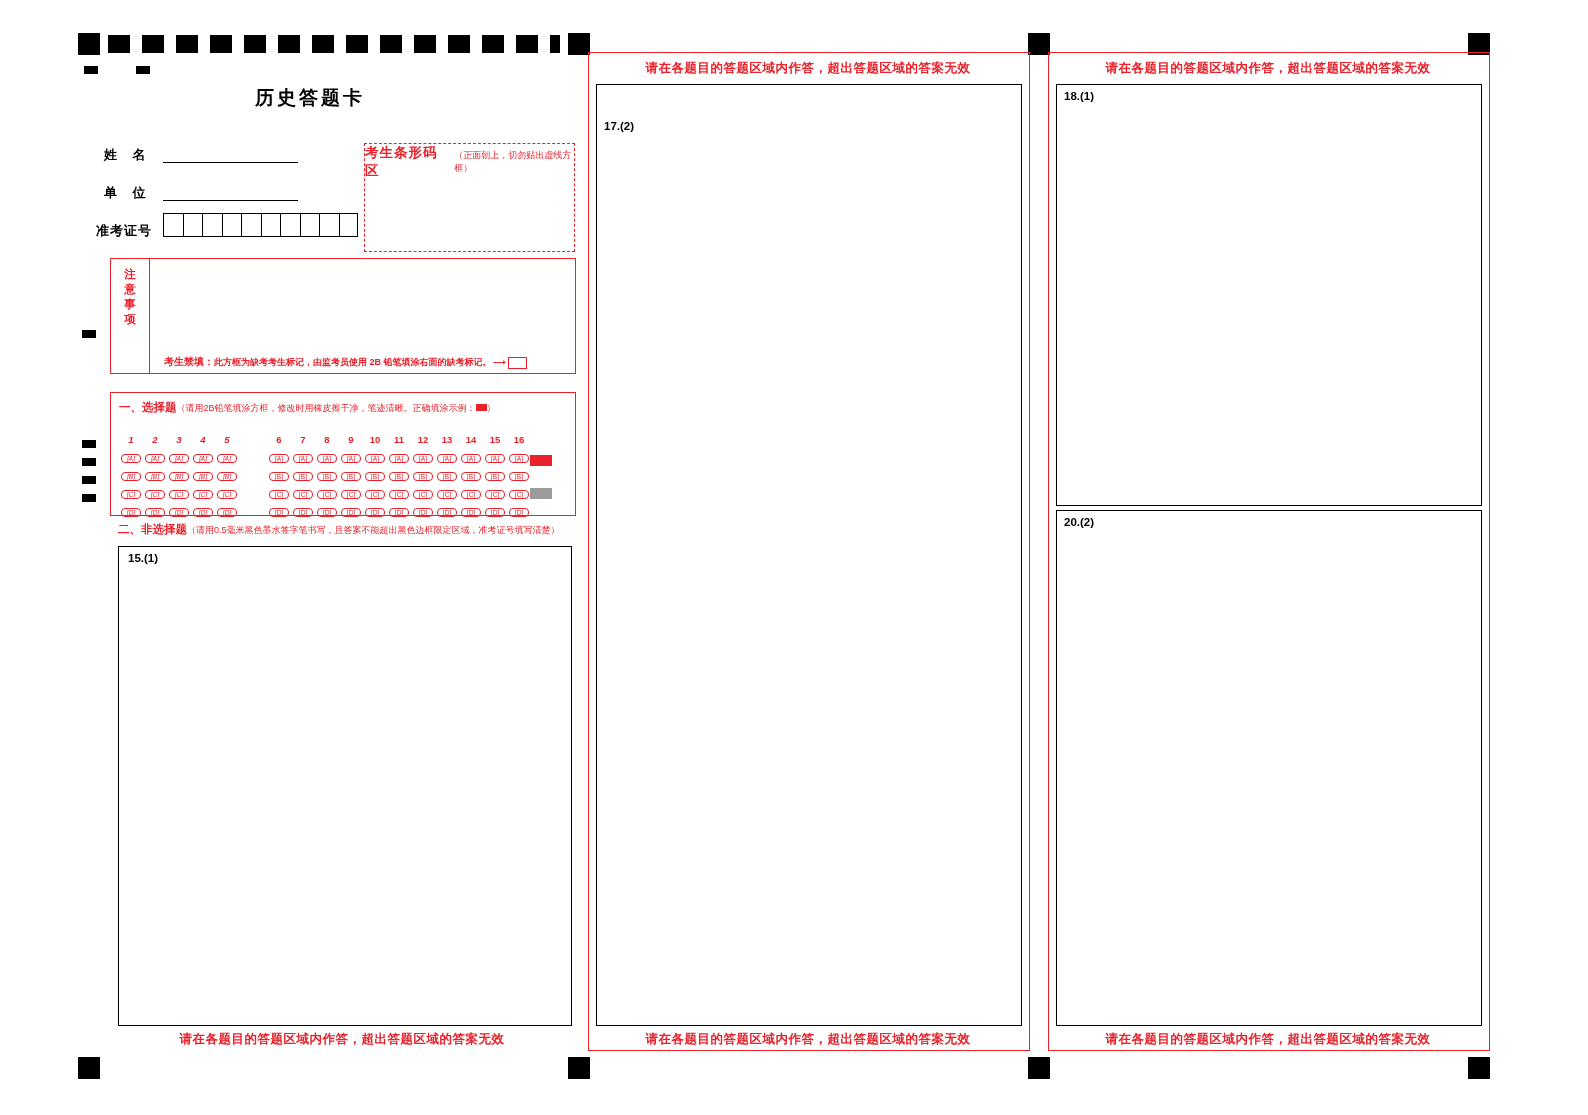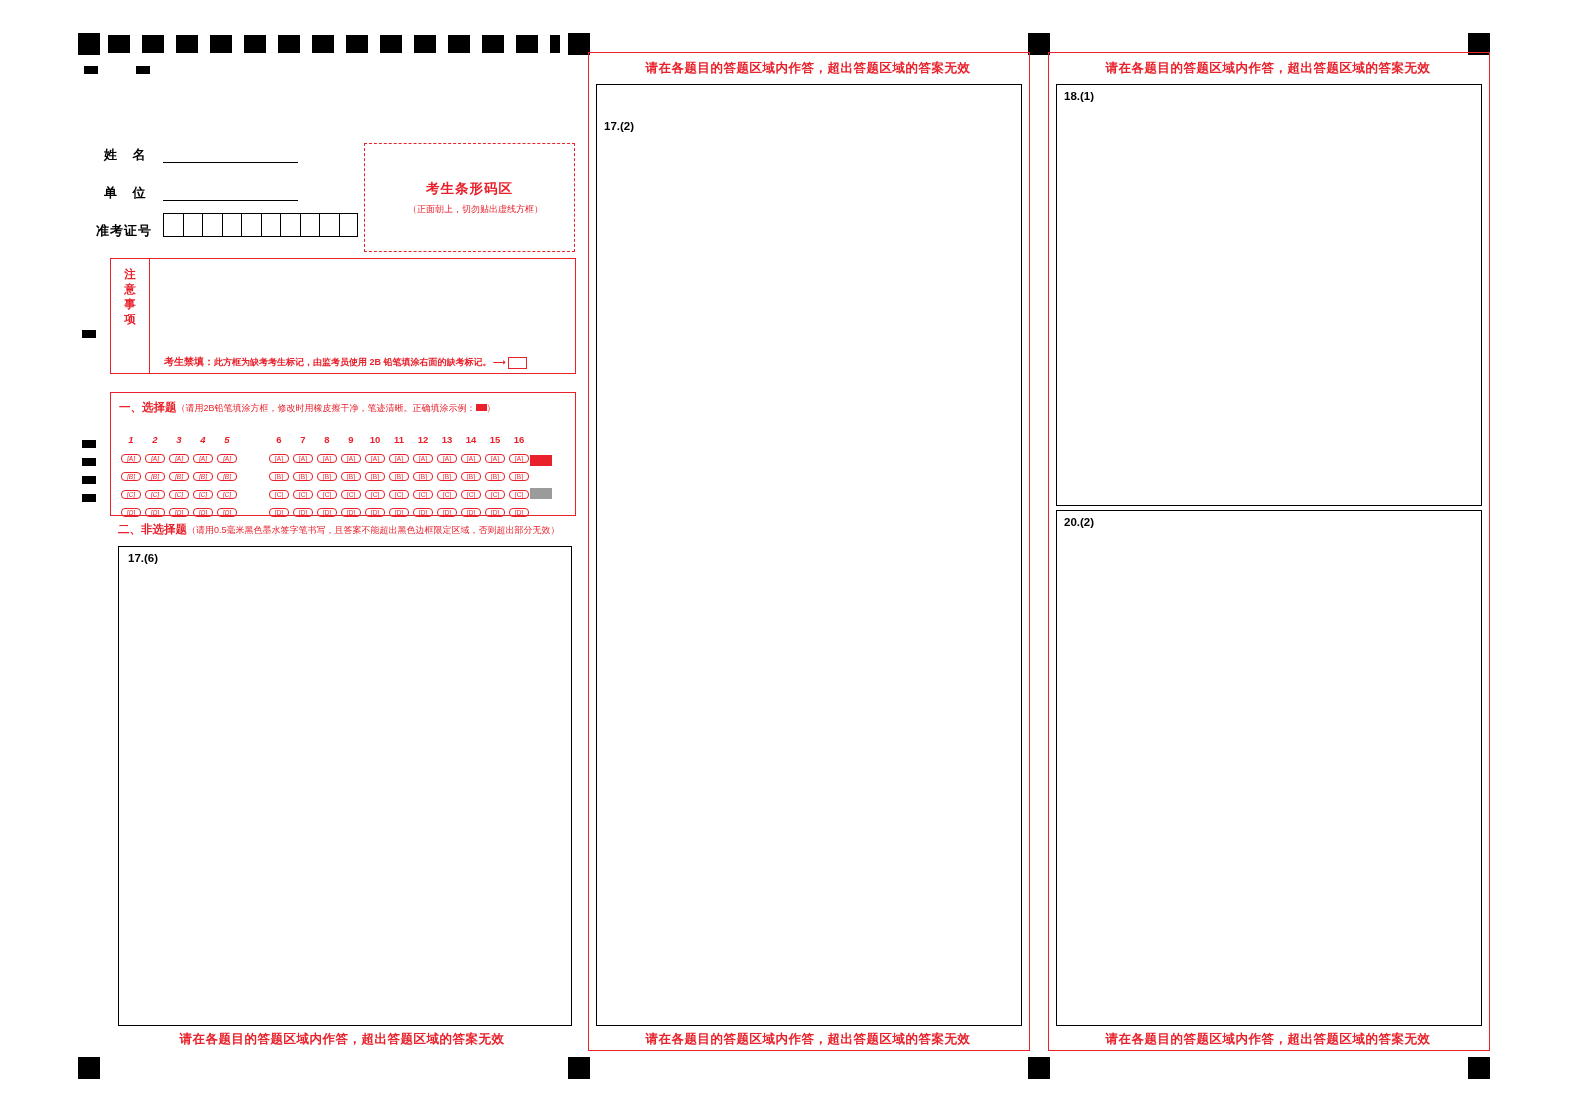--- a/index.html
+++ b/index.html
@@ -34,21 +34,21 @@
     font-family:"DejaVu Serif","Liberation Serif",serif;
   }
   .field{position:absolute;font-size:13px;color:#000;font-weight:bold;letter-spacing:6px;}
   .rule{position:absolute;border-bottom:1.4px solid #000;}
   .idboxes{position:absolute;display:flex;}
   .idboxes div{width:19.5px;height:24px;border:1.2px solid #000;border-right:none;box-sizing:border-box;}
   .idboxes div:last-child{border-right:1.2px solid #000;}
 
   .barcode{
     position:absolute;border:1.6px dashed #e8212b;
-    display:flex;flex-direction:column;align-items:center;justify-content:center;
+    display:flex;flex-direction:row;justify-content:center;
   }
   .barcode .bt{font-size:13.5px;font-weight:bold;letter-spacing:1px;}
   .barcode .bs{font-size:9px;margin-top:5px;margin-left:12px;}
 
   .notice{position:absolute;border:1.4px solid #e8212b;}
   .notice-label{
     position:absolute;left:6px;top:8px;width:26px;
     font-size:11.5px;font-weight:bold;line-height:15px;text-align:center;
   }
   .notice-div{position:absolute;top:0;bottom:0;border-left:1.4px solid #e8212b;}
@@ -110,20 +110,21 @@
   <div class="tmark" style="left:84px;top:66px;width:14px;height:8px;"></div>
   <div class="tmark" style="left:136px;top:66px;width:14px;height:8px;"></div>
   <div class="tmark" style="left:82px;top:330px;width:14px;height:8px;"></div>
   <div class="tmark" style="left:82px;top:440px;width:14px;height:8px;"></div>
   <div class="tmark" style="left:82px;top:458px;width:14px;height:8px;"></div>
   <div class="tmark" style="left:82px;top:476px;width:14px;height:8px;"></div>
   <div class="tmark" style="left:82px;top:494px;width:14px;height:8px;"></div>
 
   <div class="col" style="left:110px;top:252px;width:464px;height:797px;border:none;"></div>
 
+  <div class="title" style="left:110px;top:85px;width:400px;">历史答题卡</div>
 
   <div class="field" style="left:104px;top:146px;">姓        名</div>
   <div class="rule" style="left:163px;top:162px;width:135px;"></div>
 
   <div class="field" style="left:104px;top:184px;">单        位</div>
   <div class="rule" style="left:163px;top:200px;width:135px;"></div>
 
   <div class="field" style="left:96px;top:222px;letter-spacing:1px;">准考证号</div>
   <div class="idboxes" style="left:163px;top:213px;">
     <div></div>
@@ -208,25 +209,25 @@
       <div class="bubrow">
         <span class="bub">[D]</span><span class="bub">[D]</span><span class="bub">[D]</span><span class="bub">[D]</span><span class="bub">[D]</span><span class="bub">[D]</span>
       </div>
     </div>
 
     <div class="swatch sw-red" style="left:419px;top:62px;"></div>
     <div class="swatch sw-gray" style="left:419px;top:95px;"></div>
   </div>
 
   <div class="sec-title" style="left:118px;top:522px;">
-    <span>二、非选择题</span><small>（请用0.5毫米黑色墨水签字笔书写，且答案不能超出黑色边框限定区域，否则超出部分无效）</small>
+    <span>二、非选择题</span><small>（请用0.5毫米黑色墨水签字笔书写，且答案不能超出黑色边框限定区域，准考证号填写清楚）</small>
   </div>
 
   <div class="bigbox" style="left:118px;top:546px;width:452px;height:478px;"></div>
-  <div class="qlabel" style="left:128px;top:552px;">17.(6)</div>
+  <div class="qlabel" style="left:128px;top:552px;">15.(1)</div>
   <div class="col-foot" style="left:110px;top:1031px;width:464px;">请在各题目的答题区域内作答，超出答题区域的答案无效</div>
 
   <div class="col" style="left:588px;top:52px;width:440px;height:997px;"></div>
   <div class="col-head" style="left:588px;top:60px;width:440px;">请在各题目的答题区域内作答，超出答题区域的答案无效</div>
   <div class="bigbox" style="left:596px;top:84px;width:424px;height:940px;"></div>
   <div class="qlabel" style="left:604px;top:90px;margin-top:30px;">17.(2)</div>
   <div class="col-foot" style="left:588px;top:1031px;width:440px;">请在各题目的答题区域内作答，超出答题区域的答案无效</div>
 
   <div class="col" style="left:1048px;top:52px;width:440px;height:997px;"></div>
   <div class="col-head" style="left:1048px;top:60px;width:440px;">请在各题目的答题区域内作答，超出答题区域的答案无效</div>

